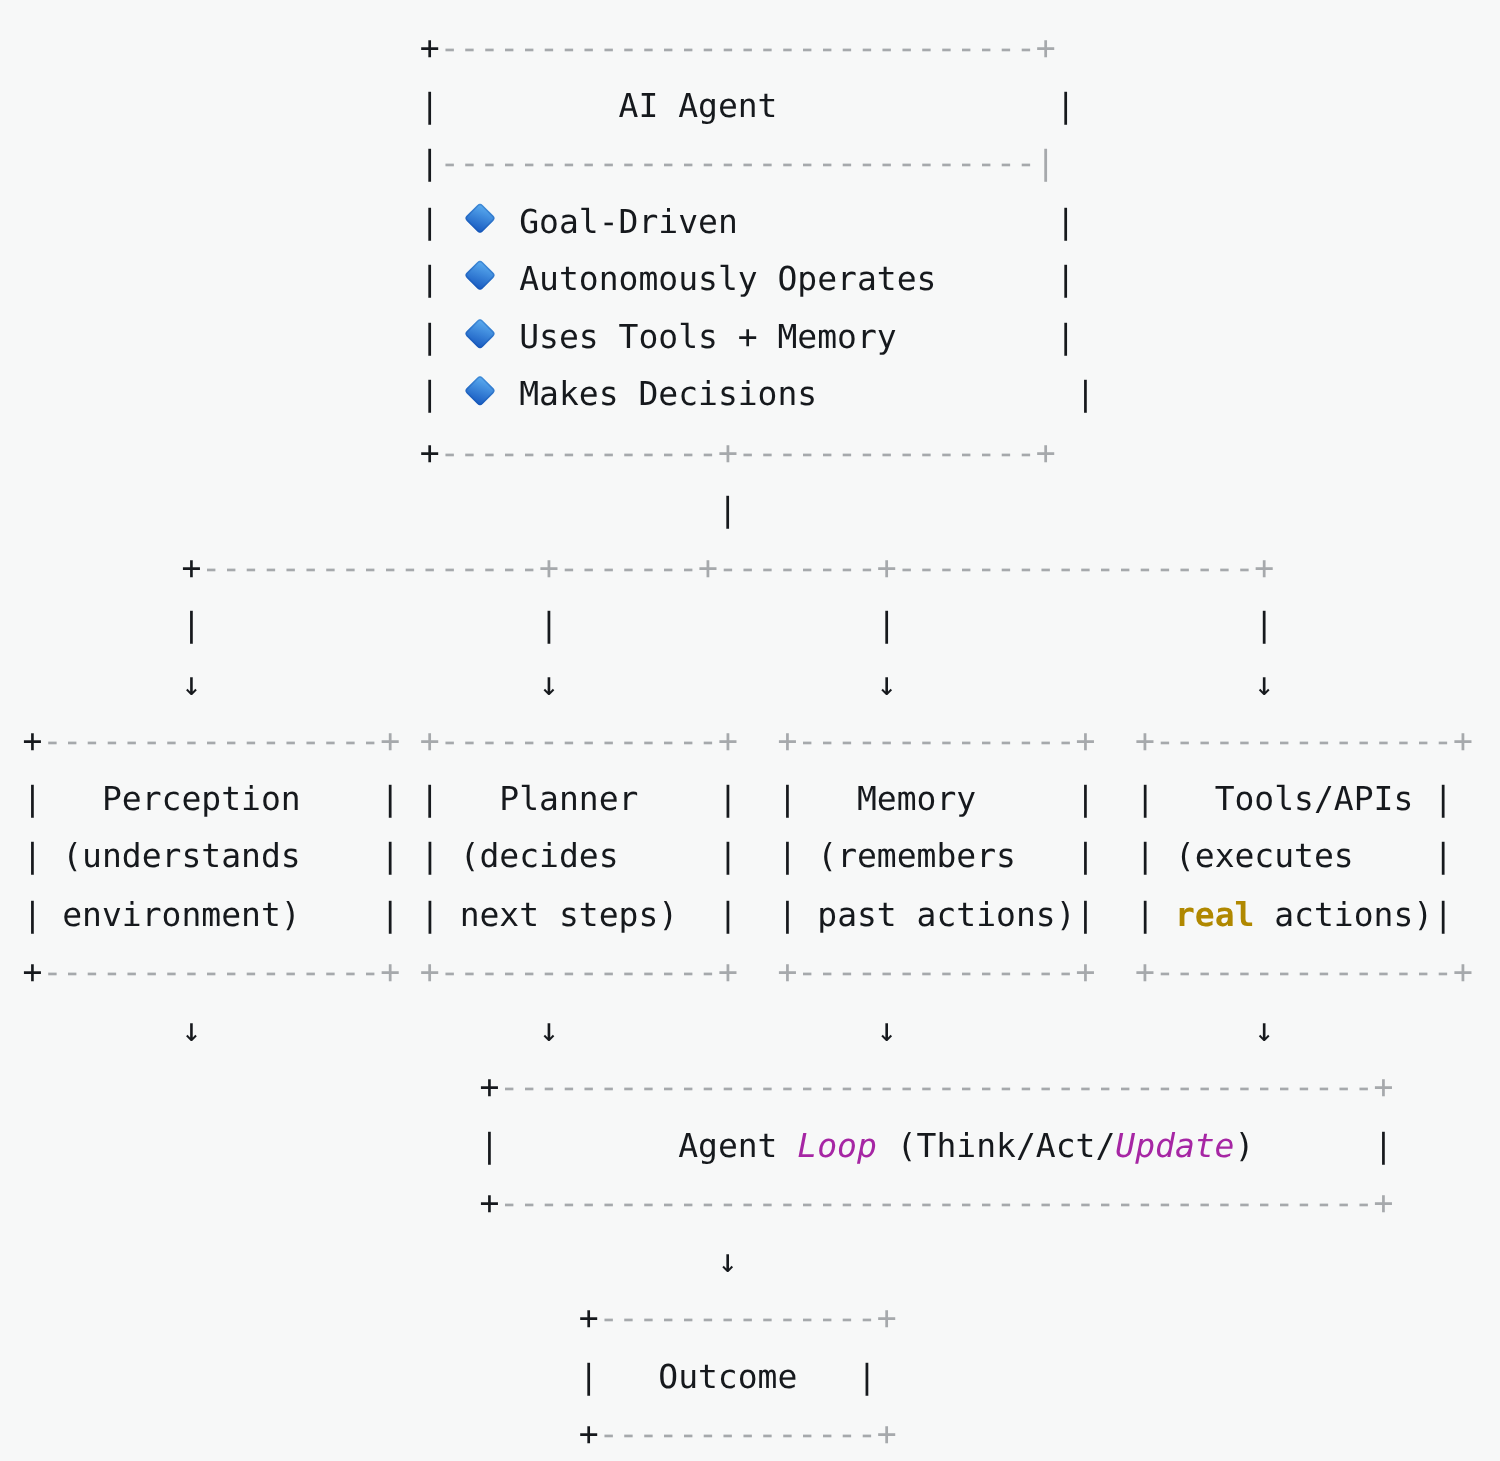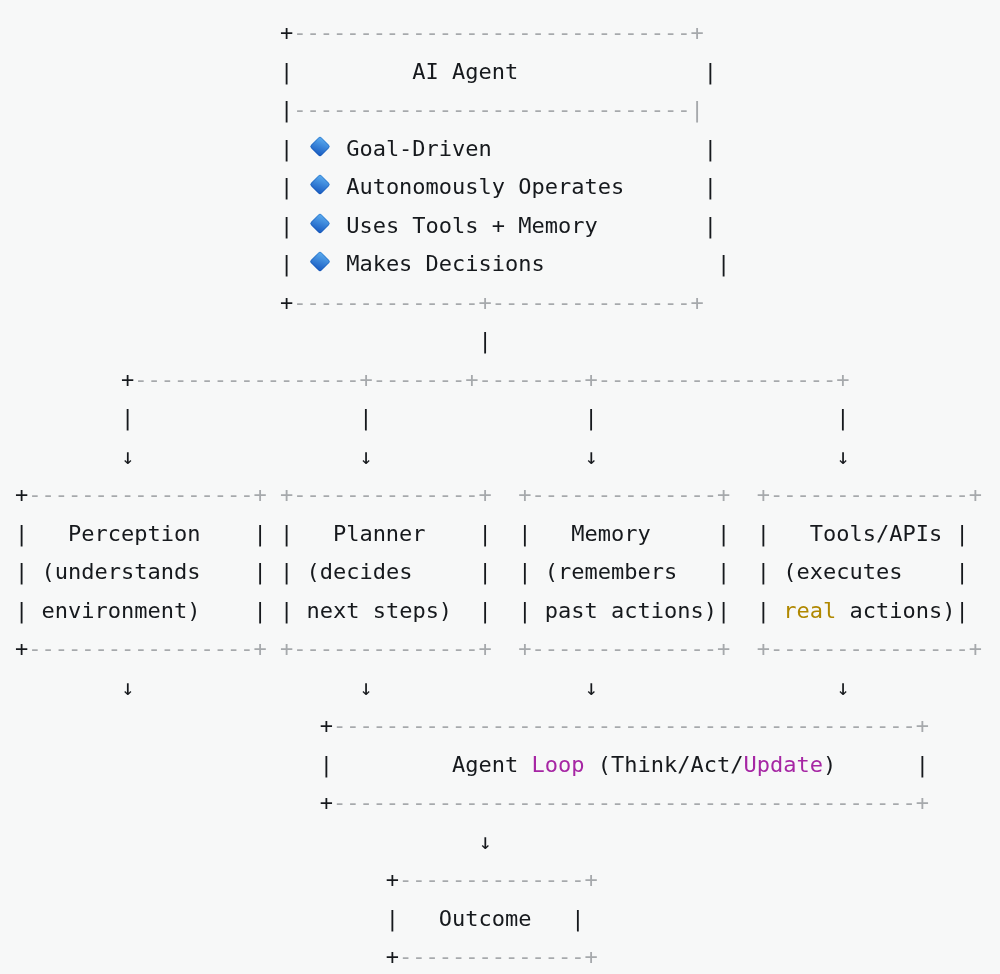--- a/index.html
+++ b/index.html
@@ -13,22 +13,22 @@
     margin:0;
     padding:14px 0 0 15px;
     font-family:"DejaVu Sans Mono","Liberation Mono",monospace;
     font-size:22px;
     line-height:38.5px;
     color:var(--text);
     white-space:pre;
   }
   .row{white-space:pre;}
   .dim{color:var(--dim);}
-  .kw{color:var(--keyword);}
-  .type{color:var(--type);}
+  .kw{color:var(--keyword);font-style:italic;}
+  .type{color:var(--type);font-weight:bold;}
   .emoji{display:inline-block;width:2ch;position:relative;}
   .emoji::before{
     content:"";
     position:absolute;
     left:50%;
     top:-17px;
     width:15px;height:15px;
     border-radius:2.5px;
     background:linear-gradient(155deg,var(--diamond_light) 8%,var(--diamond_dark) 92%);
     box-shadow:0 0 0 1px rgba(20,80,170,.35) inset;

